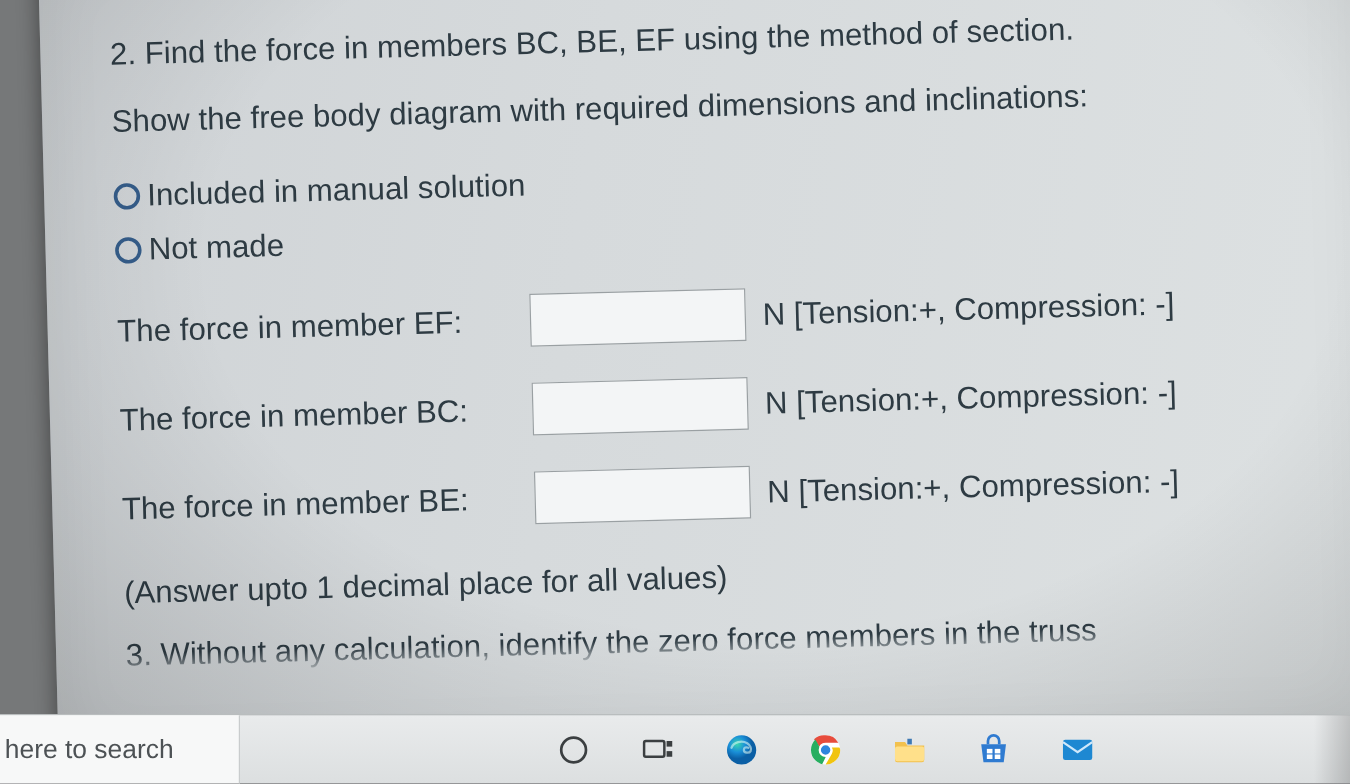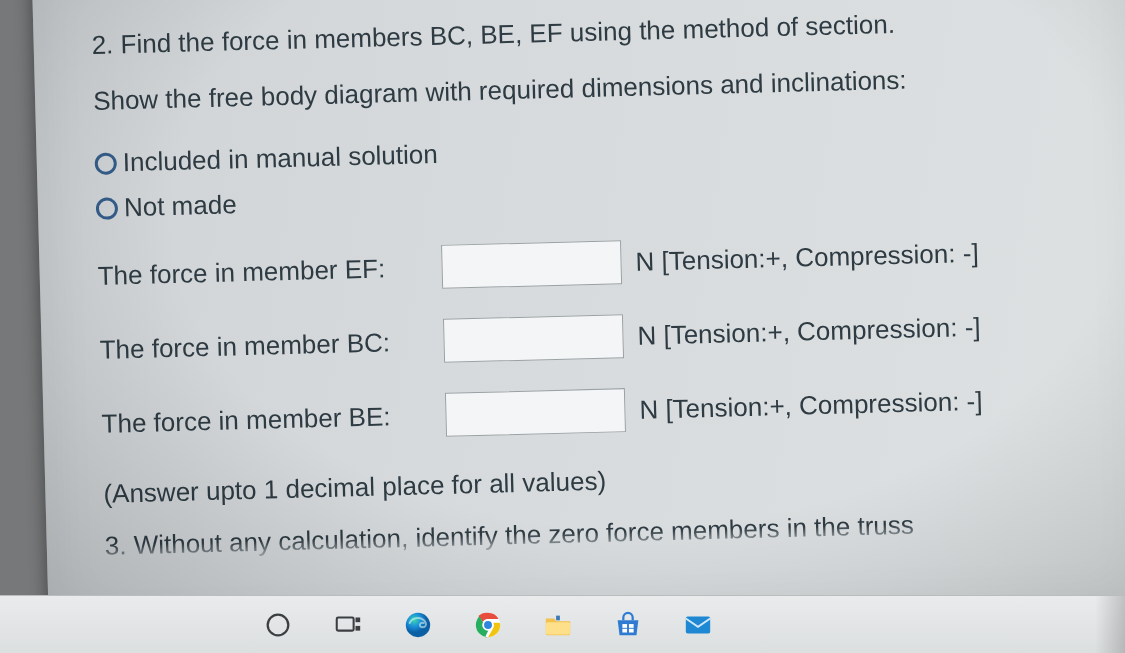--- a/index.html
+++ b/index.html
@@ -118,20 +118,23 @@
     <span>N [Tension:+, Compression: -]</span>
   </div>
 
   <div class="hint">(Answer upto 1 decimal place for all values)</div>
   <div class="next-q">3. Without any calculation, identify the zero force members in the truss</div>
 
   <div class="vignette"></div>
 </div>
 
 <div class="taskbar">
+  <div class="search-trunc">
+    <span>here to search</span>
+  </div>
 
   <div class="tb-icons">
     <div class="tb-btn">
       <svg viewBox="0 0 32 32">
           <circle cx="16" cy="16" r="11" fill="none" stroke="#3b3f41" stroke-width="2.4"></circle>
         </svg>
     </div>
     <div class="tb-btn">
       <svg viewBox="0 0 32 32">
         <rect x="4" y="8" width="18" height="14" rx="1.5" fill="none" stroke="#3b3f41" stroke-width="2.2"></rect>

